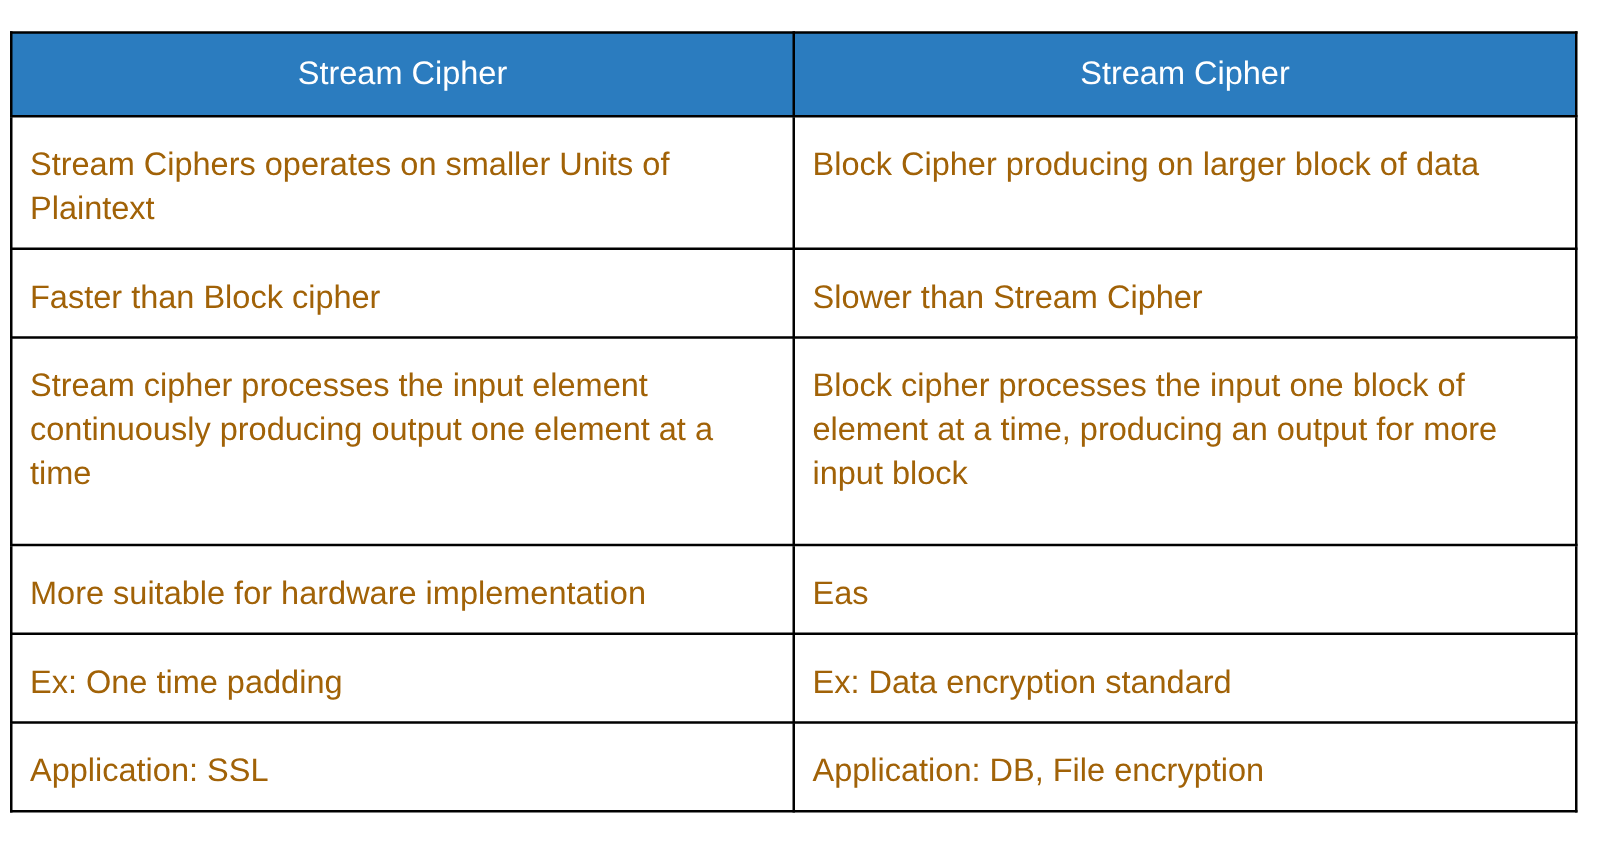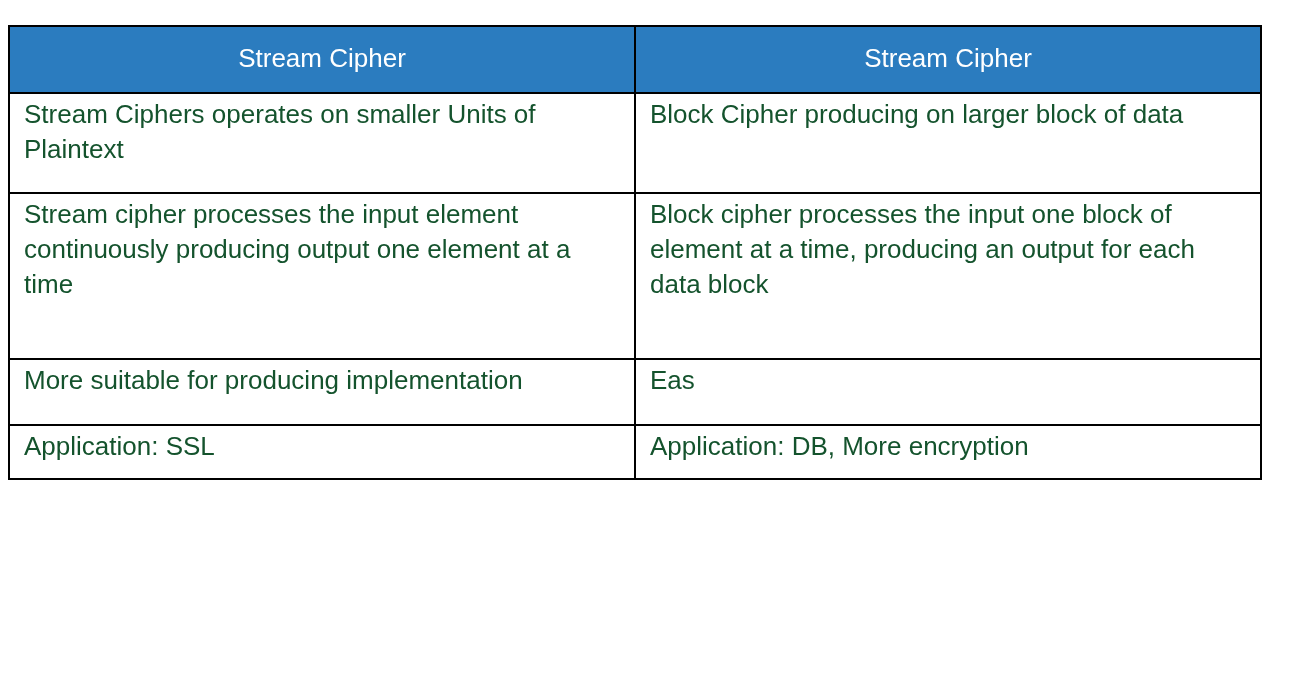--- a/index.html
+++ b/index.html
@@ -47,25 +47,25 @@
     color: #ffffff;
     text-align: center;
     font-size: 26px;
     line-height: 30px;
     height: 67px;
     padding: 16px 10px 0 10px;
     box-sizing: border-box;
   }
 
   #comparison-table tbody td {
-    color: #14532d;
+    color: #a16207;
     text-align: left;
     font-size: 26px;
     line-height: 35px;
-    padding: 3px 14px 14px 14px;
+    padding: 20px 14px 14px 14px;
     box-sizing: border-box;
   }
 
   
   tr.row-h100 td { height: 100px; }
   tr.row-h67  td { height: 67px; }
   tr.row-h138 td { height: 166px; }
   tr.row-h66  td { height: 66px; }
   tr.row-h65  td { height: 49px; }
 </style>
@@ -87,34 +87,42 @@
       </tr>
     </thead>
 
     <tbody>
 
       <tr class="row-h100">
         <td>Stream Ciphers operates on smaller Units of Plaintext</td>
         <td>Block Cipher producing on larger block of data</td>
       </tr>
 
+      <tr class="row-h67">
+        <td>Faster than Block cipher</td>
+        <td>Slower than Stream Cipher</td>
+      </tr>
 
       <tr class="row-h138">
         <td>Stream cipher processes the input element continuously producing output one element at a time</td>
-        <td>Block cipher processes the input one block of element at a time, producing an output for each data block</td>
+        <td>Block cipher processes the input one block of element at a time, producing an output for more input block</td>
       </tr>
 
 
       <tr class="row-h66">
-        <td>More suitable for producing implementation</td>
+        <td>More suitable for hardware implementation</td>
         <td>Eas</td>
       </tr>
 
+      <tr class="row-h66">
+        <td>Ex: One time padding</td>
+        <td>Ex: Data encryption standard</td>
+      </tr>
 
       <tr class="row-h65">
         <td>Application: SSL</td>
-        <td>Application: DB, More encryption</td>
+        <td>Application: DB, File encryption</td>
       </tr>
 
     </tbody>
   </table>
 
 </div>
 
 </body></html>

